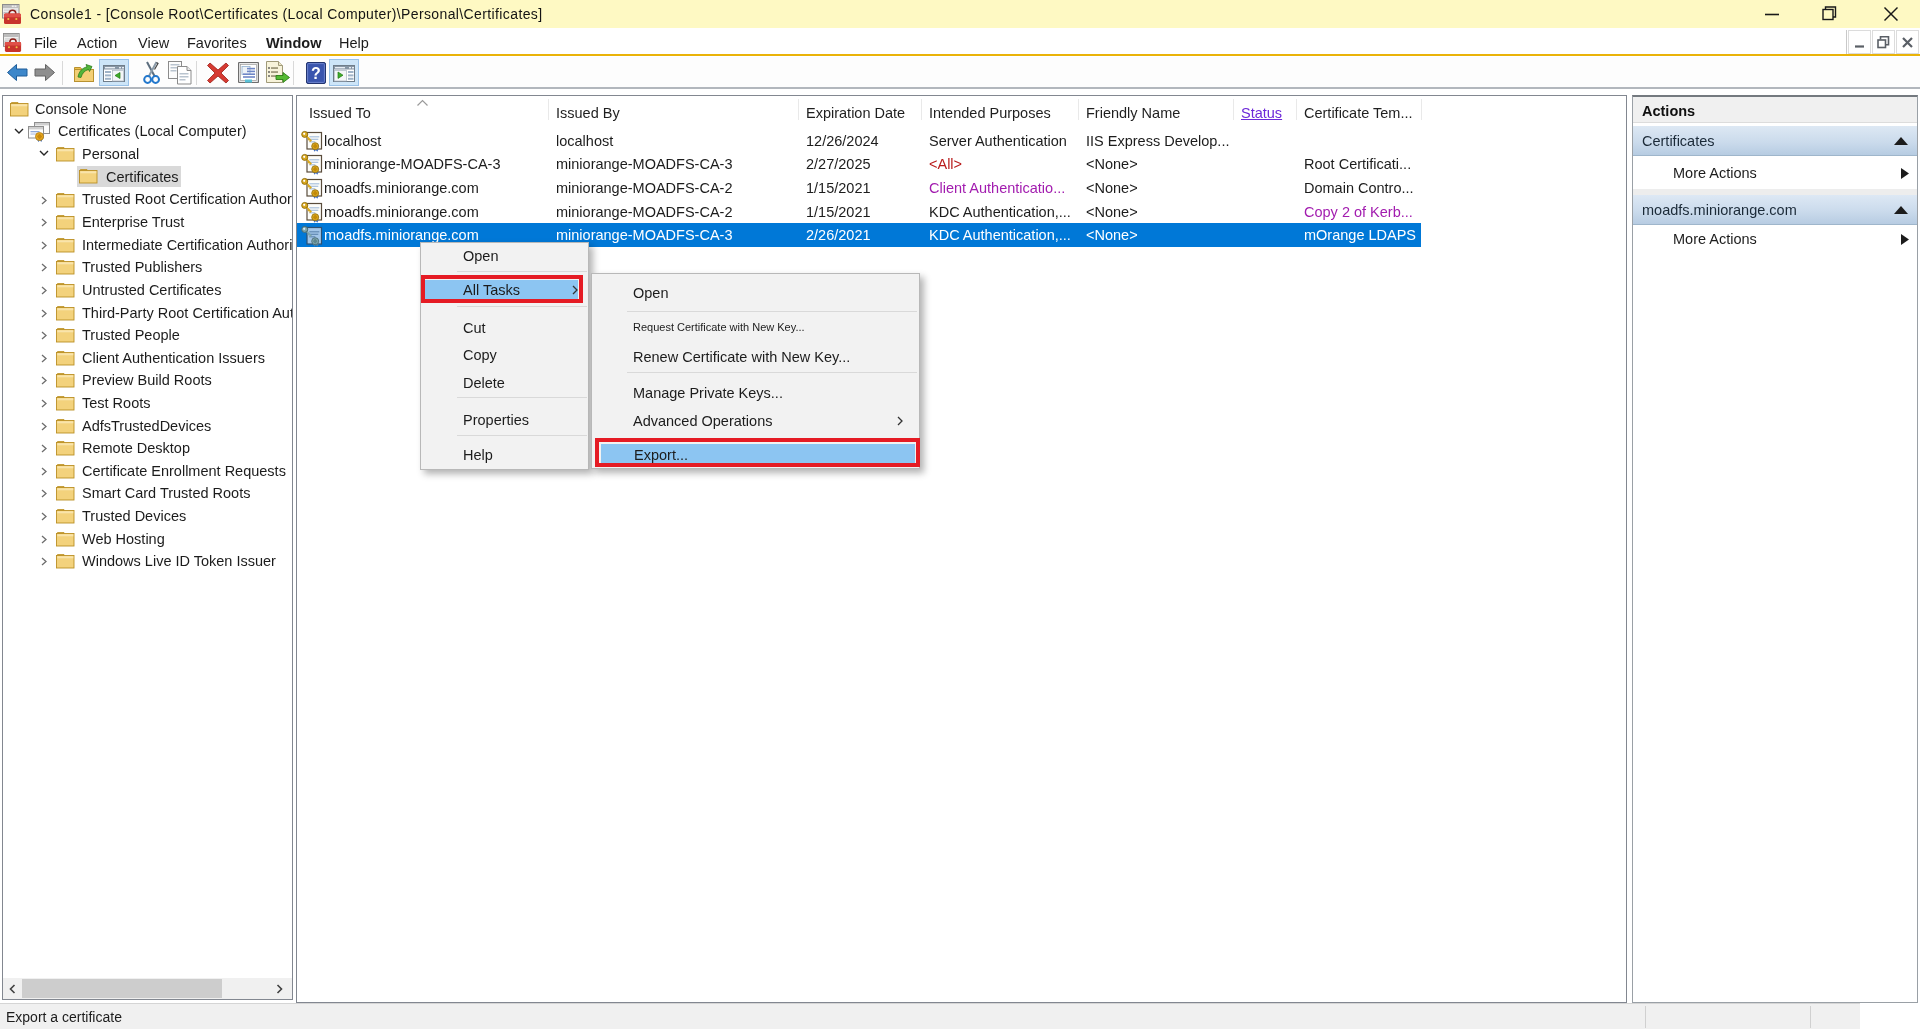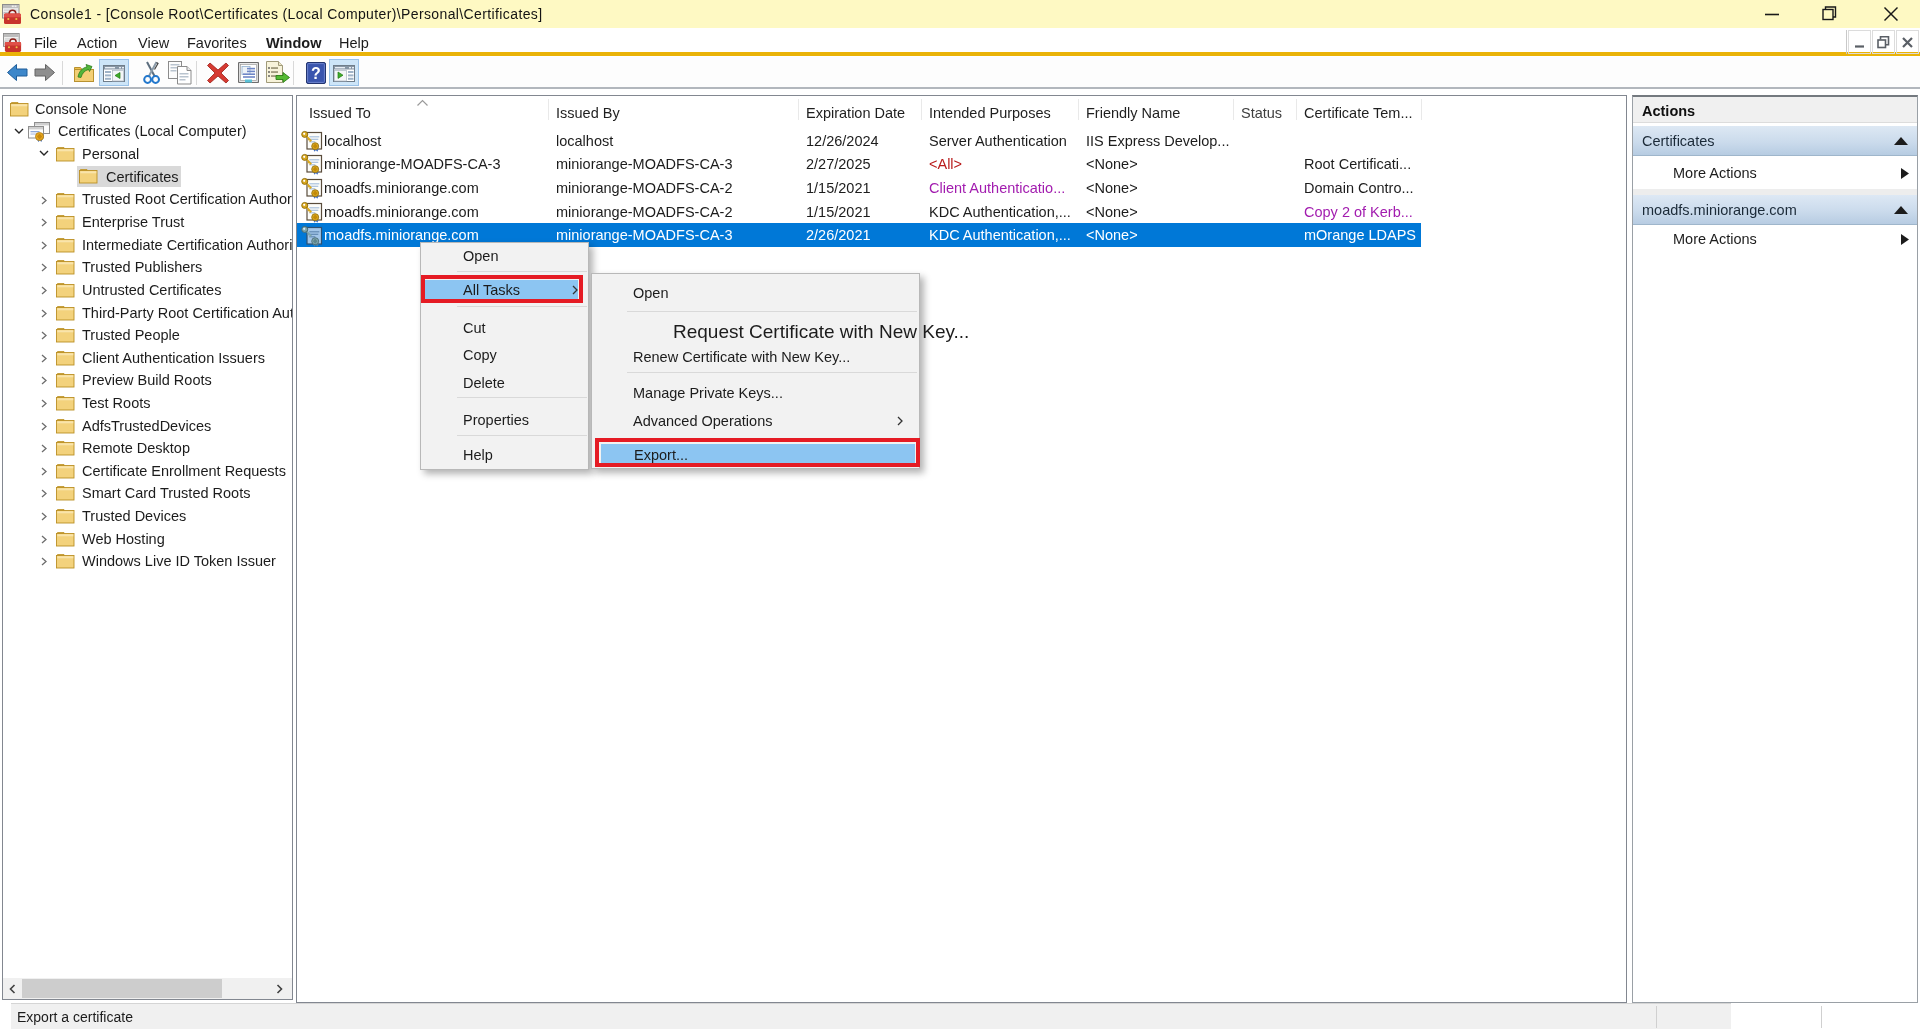--- a/index.html
+++ b/index.html
@@ -29,21 +29,21 @@
   <div class="txt" style="left:30px;top:7px;font-size:14px;letter-spacing:0.38px;color:#141414;">Console1 - [Console Root\Certificates (Local Computer)\Personal\Certificates]</div>
   <svg class="abs" style="left:1755px;top:0" width="165" height="28" viewBox="0 0 165 28">
     <line x1="10" y1="14.5" x2="24" y2="14.5" stroke="#191919" stroke-width="1.6"></line>
     <rect x="68" y="9.5" width="10" height="10" fill="none" stroke="#191919" stroke-width="1.4"></rect>
     <path d="M70.5 9.5 v-2.5 h10 v10 h-2.5" fill="none" stroke="#191919" stroke-width="1.4"></path>
     <line x1="129.5" y1="7.5" x2="142.5" y2="20.5" stroke="#191919" stroke-width="1.5"></line>
     <line x1="142.5" y1="7.5" x2="129.5" y2="20.5" stroke="#191919" stroke-width="1.5"></line>
   </svg>
 </div>
 
-<div class="abs" id="menubar" style="left:0;top:28px;width:1920px;height:28px;background:#ffffff;border-bottom:4px solid #eab308;">
+<div class="abs" id="menubar" style="left:0;top:28px;width:1920px;height:28px;background:#ffffff;border-bottom:2px solid #eab308;">
   <svg class="abs" style="left:3px;top:5px" width="20" height="20" viewBox="0 0 21 21">
     <rect x="0.5" y="0.5" width="16.5" height="13.5" fill="#f0f0f0" stroke="#8c8c8c"></rect>
     <rect x="1" y="1" width="15.5" height="3.2" fill="#bdbdbd"></rect>
     <rect x="2" y="5.3" width="13.5" height="1.8" fill="#d9d9d9"></rect>
     <rect x="2" y="8.3" width="5" height="4" fill="#e2e2e2" stroke="#ababab" stroke-width="0.6"></rect>
     <path d="M3.5 9.5 h14 a1.5 1.5 0 0 1 1.5 1.5 V18.5 a1.5 1.5 0 0 1 -1.5 1.5 h-14 A1.5 1.5 0 0 1 2 18.5 v-7.5 A1.5 1.5 0 0 1 3.5 9.5 Z" fill="#c8342c"></path>
     <path d="M3.5 9.5 h14 a1.5 1.5 0 0 1 1.5 1.5 V13.2 H2 v-2.2 A1.5 1.5 0 0 1 3.5 9.5 Z" fill="#e05048"></path>
     <path d="M7.2 9.5 a3.3 3.3 0 0 1 6.6 0" fill="none" stroke="#8c1f18" stroke-width="1.6"></path>
     <circle cx="6.3" cy="15" r="1.1" fill="#f0c14b"></circle>
     <circle cx="14.3" cy="15" r="1.1" fill="#f0c14b"></circle>
@@ -372,21 +372,21 @@
         <path d="M2.5 1 L6.5 5 L2.5 9" fill="none" stroke="#404040" stroke-width="1.6"></path>
       </svg>
 </div>
 
 <div class="abs" id="list" style="left:296px;top:95px;width:1331px;height:908px;background:#ffffff;border:1px solid #828790;overflow:hidden;">
   <div class="txt" style="left:12px;top:10px;font-size:14.5px;color:#1f1f1f;">Issued To</div>
   <div class="txt" style="left:259px;top:10px;font-size:14.5px;color:#1f1f1f;">Issued By</div>
   <div class="txt" style="left:509px;top:10px;font-size:14.5px;color:#1f1f1f;">Expiration Date</div>
   <div class="txt" style="left:632px;top:10px;font-size:14.5px;color:#1f1f1f;">Intended Purposes</div>
   <div class="txt" style="left:789px;top:10px;font-size:14.5px;color:#1f1f1f;">Friendly Name</div>
-  <div class="txt" style="left:944px;top:10px;font-size:14.5px;color:#404040;">Status</div>
+  <div class="txt" style="left:944px;top:10px;font-size:14.5px;color:#6d28d9;text-decoration:underline;">Status</div>
   <div class="txt" style="left:1007px;top:10px;font-size:14.5px;color:#1f1f1f;">Certificate Tem...</div>
   <div class="abs" style="left:251px;top:3px;width:1px;height:21px;background:#e9e9e9;"></div>
   <div class="abs" style="left:501px;top:3px;width:1px;height:21px;background:#e9e9e9;"></div>
   <div class="abs" style="left:624px;top:3px;width:1px;height:21px;background:#e9e9e9;"></div>
   <div class="abs" style="left:781px;top:3px;width:1px;height:21px;background:#e9e9e9;"></div>
   <div class="abs" style="left:936px;top:3px;width:1px;height:21px;background:#e9e9e9;"></div>
   <div class="abs" style="left:999px;top:3px;width:1px;height:21px;background:#e9e9e9;"></div>
   <div class="abs" style="left:1124px;top:3px;width:1px;height:21px;background:#e9e9e9;"></div>
   <svg class="abs" style="left:119px;top:3px" width="13" height="8" viewBox="0 0 13 8">
         <path d="M1.5 6.5 L6.5 1.5 L11.5 6.5" fill="none" stroke="#9a9a9a" stroke-width="1.2"></path>
@@ -522,32 +522,32 @@
   <div class="txt" style="left:42px;top:132.5px;font-size:14.5px;">Delete</div>
   <div class="abs" style="left:36px;top:153.5px;width:130px;height:1px;background:#d9d9d9;"></div>
   <div class="txt" style="left:42px;top:170px;font-size:14.5px;">Properties</div>
   <div class="abs" style="left:36px;top:192px;width:130px;height:1px;background:#d9d9d9;"></div>
   <div class="txt" style="left:42px;top:205px;font-size:14.5px;">Help</div>
 </div>
 
 <div class="abs" id="menu2" style="left:591px;top:273px;width:329px;height:196px;background:#f2f2f2;border:1px solid #b8b8b8;box-shadow:4px 4px 7px rgba(0,0,0,0.3);">
   <div class="txt" style="left:41px;top:12px;font-size:14.5px;">Open</div>
   <div class="abs" style="left:35px;top:37px;width:290px;height:1px;background:#d9d9d9;"></div>
-  <div class="txt" style="left:41px;top:48px;font-size:19px;margin-left:40px;">Request Certificate with New Key...</div>
+  <div class="txt" style="left:41px;top:48px;font-size:11px;">Request Certificate with New Key...</div>
   <div class="txt" style="left:41px;top:75.5px;font-size:14.5px;">Renew Certificate with New Key...</div>
   <div class="abs" style="left:35px;top:97.5px;width:290px;height:1px;background:#d9d9d9;"></div>
   <div class="txt" style="left:41px;top:112px;font-size:14.5px;">Manage Private Keys...</div>
   <div class="txt" style="left:41px;top:140px;font-size:14.5px;">Advanced Operations</div>
   <svg class="abs" style="left:305px;top:142px" width="6" height="10" viewBox="0 0 6 10">
         <path d="M1 1 L5 5 L1 9" fill="none" stroke="#333" stroke-width="1.3"></path>
       </svg>
   <div class="abs" style="left:8.5px;top:169.5px;width:314px;height:19.5px;background:#8cc5f2;"></div>
   <div class="txt" style="left:42px;top:174px;font-size:14.5px;">Export...</div>
   <div class="abs" style="left:2.5px;top:163.5px;width:325px;height:29.5px;border:4px solid #e51b24;"></div>
 </div>
 
-<div class="abs" id="statusbar" style="left:11px;top:1003px;width:1720px;height:26px;background:#f0f0f0;border-top:1px solid #d5d5d5;">
+<div class="abs" id="statusbar" style="left:0;top:1003px;width:1860px;height:26px;background:#f0f0f0;border-top:1px solid #d5d5d5;">
   <div class="txt" style="left:6px;top:6px;font-size:14px;">Export a certificate</div>
   <div class="abs" style="left:1645px;top:2px;width:1px;height:22px;background:#d0d0d0;"></div>
   <div class="abs" style="left:1810px;top:2px;width:1px;height:22px;background:#d0d0d0;"></div>
 </div>
 
 </div>
 
 </body></html>

